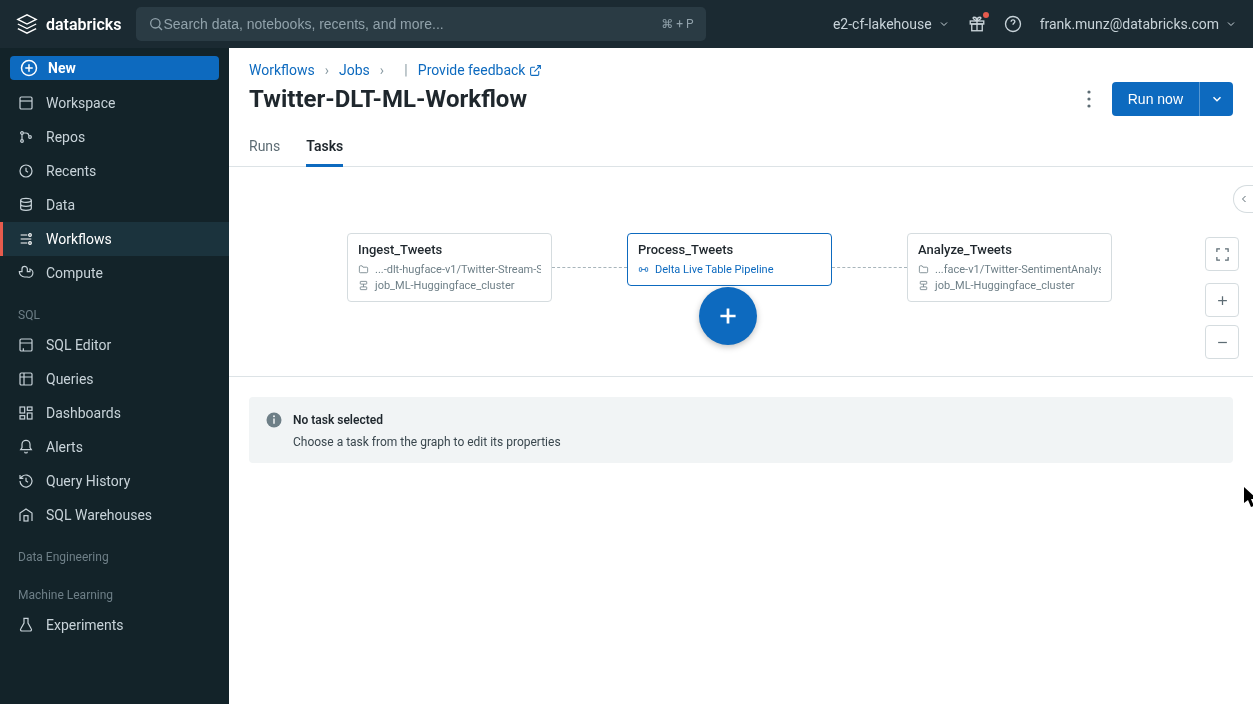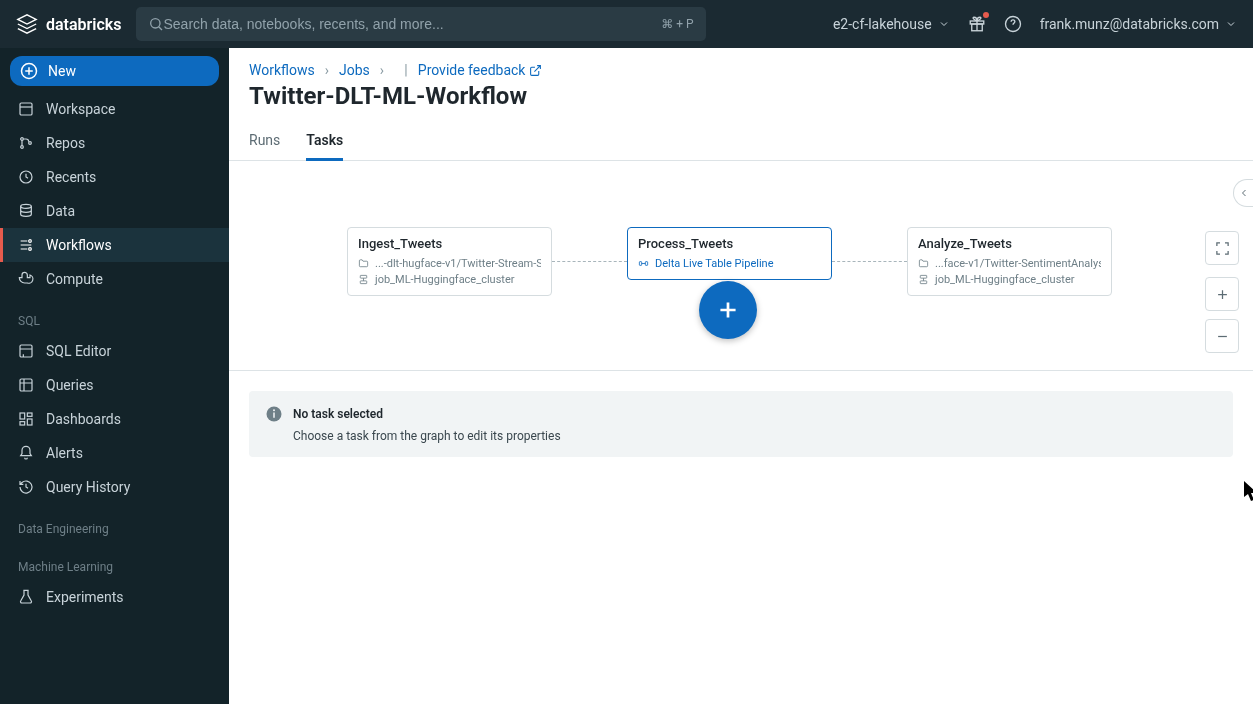--- a/index.html
+++ b/index.html
@@ -17,21 +17,21 @@
   .workspace-picker { display: flex; align-items: center; gap: 6px; cursor: pointer; }
   .top-icon { width: 18px; height: 18px; cursor: pointer; position: relative; }
   .gift-dot::after { content: ""; position: absolute; width: 6px; height: 6px; background: #E65B4D; border-radius: 50%; top: -3px; right: -3px; }
 
   
   .shell { display: flex; height: calc(704px - 48px); }
 
   
   .sidebar { width: 229px; background: #132329; color: #C8D3D9; padding: 8px 0; overflow-y: auto; }
   .new-btn-wrap { padding: 0 10px 6px; }
-  .new-btn { background: #0D6ABF; color: #fff; border-radius: 12px; height: 30px; display: flex; align-items: center; gap: 10px; padding: 0 10px; cursor: pointer; font-size: 14px; font-weight: 400; }
+  .new-btn { background: #0D6ABF; color: #fff; border-radius: 4px; height: 24px; display: flex; align-items: center; gap: 10px; padding: 0 10px; cursor: pointer; font-size: 14px; font-weight: 700; }
   .nav-item { display: flex; align-items: center; gap: 12px; height: 34px; padding: 0 18px; cursor: pointer; font-size: 14px; color: #C8D3D9; }
   .nav-item.active { background: #1B333D; border-left: 3px solid #E65B4D; padding-left: 15px; color: #fff; }
   .nav-section { padding: 18px 18px 6px; font-size: 12px; color: #6E7F87; }
   .nav-icon { width: 16px; height: 16px; flex-shrink: 0; }
 
   
   .main { flex: 1; display: flex; flex-direction: column; overflow: hidden; position: relative; }
   .header-area { padding: 14px 20px 0; }
   .breadcrumb { display: flex; align-items: center; gap: 10px; font-size: 14px; }
   .breadcrumb a { color: #0D6ABF; text-decoration: none; cursor: pointer; }
@@ -215,20 +215,27 @@
           <path d="M6 8a6 6 0 0 1 12 0v5l2 3H4l2-3zM10 19a2 2 0 0 0 4 0"></path>
         </svg>
       <span>Alerts</span>
     </div>
     <div class="nav-item">
       <svg class="nav-icon" viewBox="0 0 24 24" fill="none" stroke="currentColor" stroke-width="1.8">
           <path d="M3 12a9 9 0 1 0 3-6.7L3 8M3 3v5h5"></path>
           <path d="M12 7v5l3 2"></path>
         </svg>
       <span>Query History</span>
+    </div>
+    <div class="nav-item">
+      <svg class="nav-icon" viewBox="0 0 24 24" fill="none" stroke="currentColor" stroke-width="1.8">
+          <path d="M3 21V9l9-6 9 6v12"></path>
+          <rect x="9" y="13" width="6" height="8"></rect>
+        </svg>
+      <span>SQL Warehouses</span>
     </div>
 
     <div class="nav-section">Data Engineering</div>
 
     <div class="nav-section">Machine Learning</div>
     <div class="nav-item">
       <svg class="nav-icon" viewBox="0 0 24 24" fill="none" stroke="currentColor" stroke-width="1.8">
           <path d="M9 2v7l-5 9a2 2 0 0 0 2 3h12a2 2 0 0 0 2-3l-5-9V2M8 2h8"></path>
         </svg>
       <span>Experiments</span>
@@ -245,20 +252,37 @@
         <span class="div">&nbsp;&nbsp;&nbsp;|</span>
         <a class="feedback">
           <span>Provide feedback</span>
           <svg width="13" height="13" viewBox="0 0 24 24" fill="none" stroke="#0D6ABF" stroke-width="2">
               <path d="M18 13v6a2 2 0 0 1-2 2H5a2 2 0 0 1-2-2V8a2 2 0 0 1 2-2h6M15 3h6v6M10 14 21 3"></path>
             </svg>
         </a>
       </div>
       <div class="title-row">
         <h1 class="title">Twitter-DLT-ML-Workflow</h1>
+        <div class="title-actions">
+          <div class="kebab">
+            <svg width="4" height="18" viewBox="0 0 4 18" fill="#5D6C74">
+                <circle cx="2" cy="2" r="1.6"></circle>
+                <circle cx="2" cy="9" r="1.6"></circle>
+                <circle cx="2" cy="16" r="1.6"></circle>
+              </svg>
+          </div>
+          <div class="run-group">
+            <button class="run-btn">Run now</button>
+            <button class="run-caret">
+              <svg width="14" height="14" viewBox="0 0 24 24" fill="none" stroke="#fff" stroke-width="2.5">
+                  <path d="m6 9 6 6 6-6"></path>
+                </svg>
+            </button>
+          </div>
+        </div>
       </div>
     </div>
 
     <div class="tabs">
       <div class="tab">Runs</div>
       <div class="tab active">Tasks</div>
     </div>
 
     <div class="canvas-area">
       <div class="collapse-handle">

